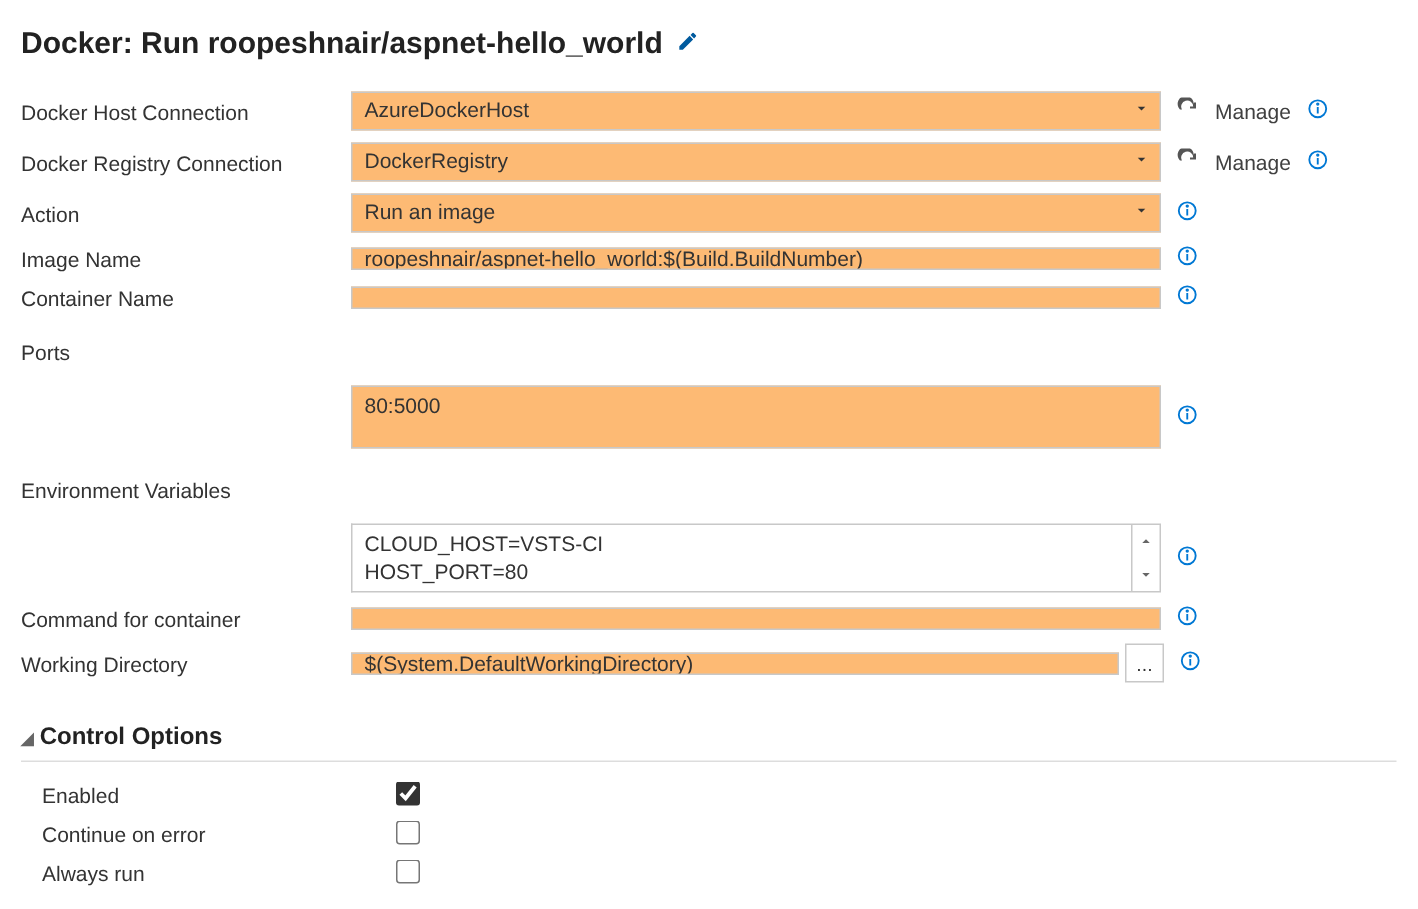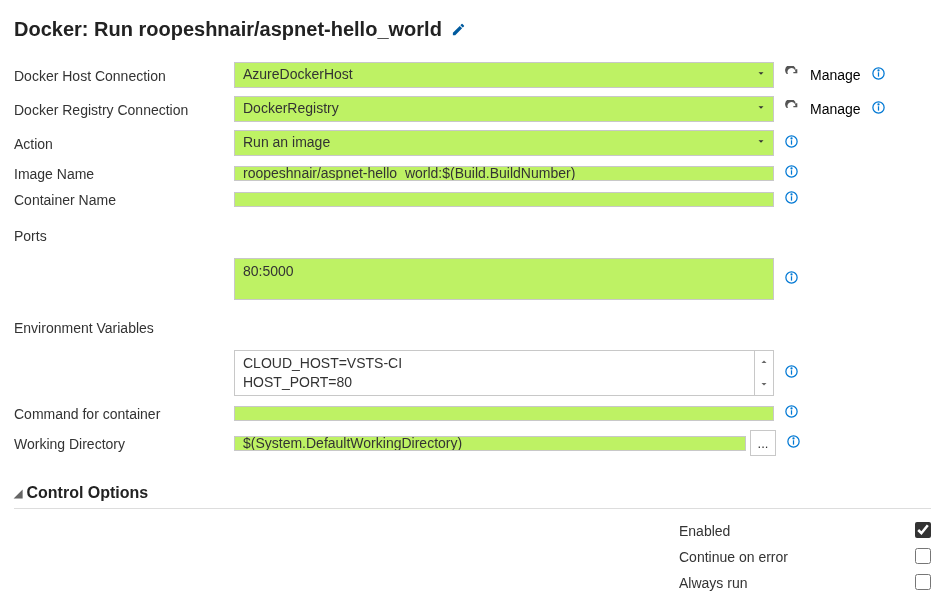--- a/index.html
+++ b/index.html
@@ -40,21 +40,21 @@
     display: flex;
     align-items: center;
   }
   .input-col.multiline { align-items: flex-start; margin-top: 42px; }
   .select-box, .text-input, .textarea-box {
     width: 540px;
     border: 1px solid #c8c8c8;
     padding: 3px 8px;
     font-size: 14px;
     font-family: inherit;
-    background: #bef264;
+    background: #fdba74;
     color: #333;
   }
   .select-box {
     height: 26px;
     position: relative;
     padding-right: 24px;
     cursor: pointer;
   }
   .select-caret {
     position: absolute;
@@ -99,21 +99,21 @@
     color: #666;
     cursor: pointer;
   }
   .refresh-icon, .info-icon {
     margin-left: 10px;
     color: #0078d4;
     cursor: pointer;
   }
   .refresh-icon { color: #555; }
   .manage-link {
-    color: #000000;
+    color: #404040;
     margin-left: 10px;
     cursor: pointer;
     text-decoration: none;
   }
   .browse-btn {
     width: 26px;
     height: 26px;
     border: 1px solid #c8c8c8;
     margin-left: 4px;
     display: flex;
@@ -138,21 +138,20 @@
     display: inline-block;
     margin-right: 4px;
     color: #666;
     font-size: 11px;
   }
   .checkbox-row {
     display: flex;
     align-items: center;
     margin-bottom: 8px;
     padding-left: 14px;
-    justify-content: flex-end;
   }
   .checkbox-row .label-col { width: 236px; }
   input[type=checkbox] {
     width: 16px;
     height: 16px;
     margin: 0;
     accent-color: #333;
   }
   .info-box {
     border: 7px solid #a16207;

